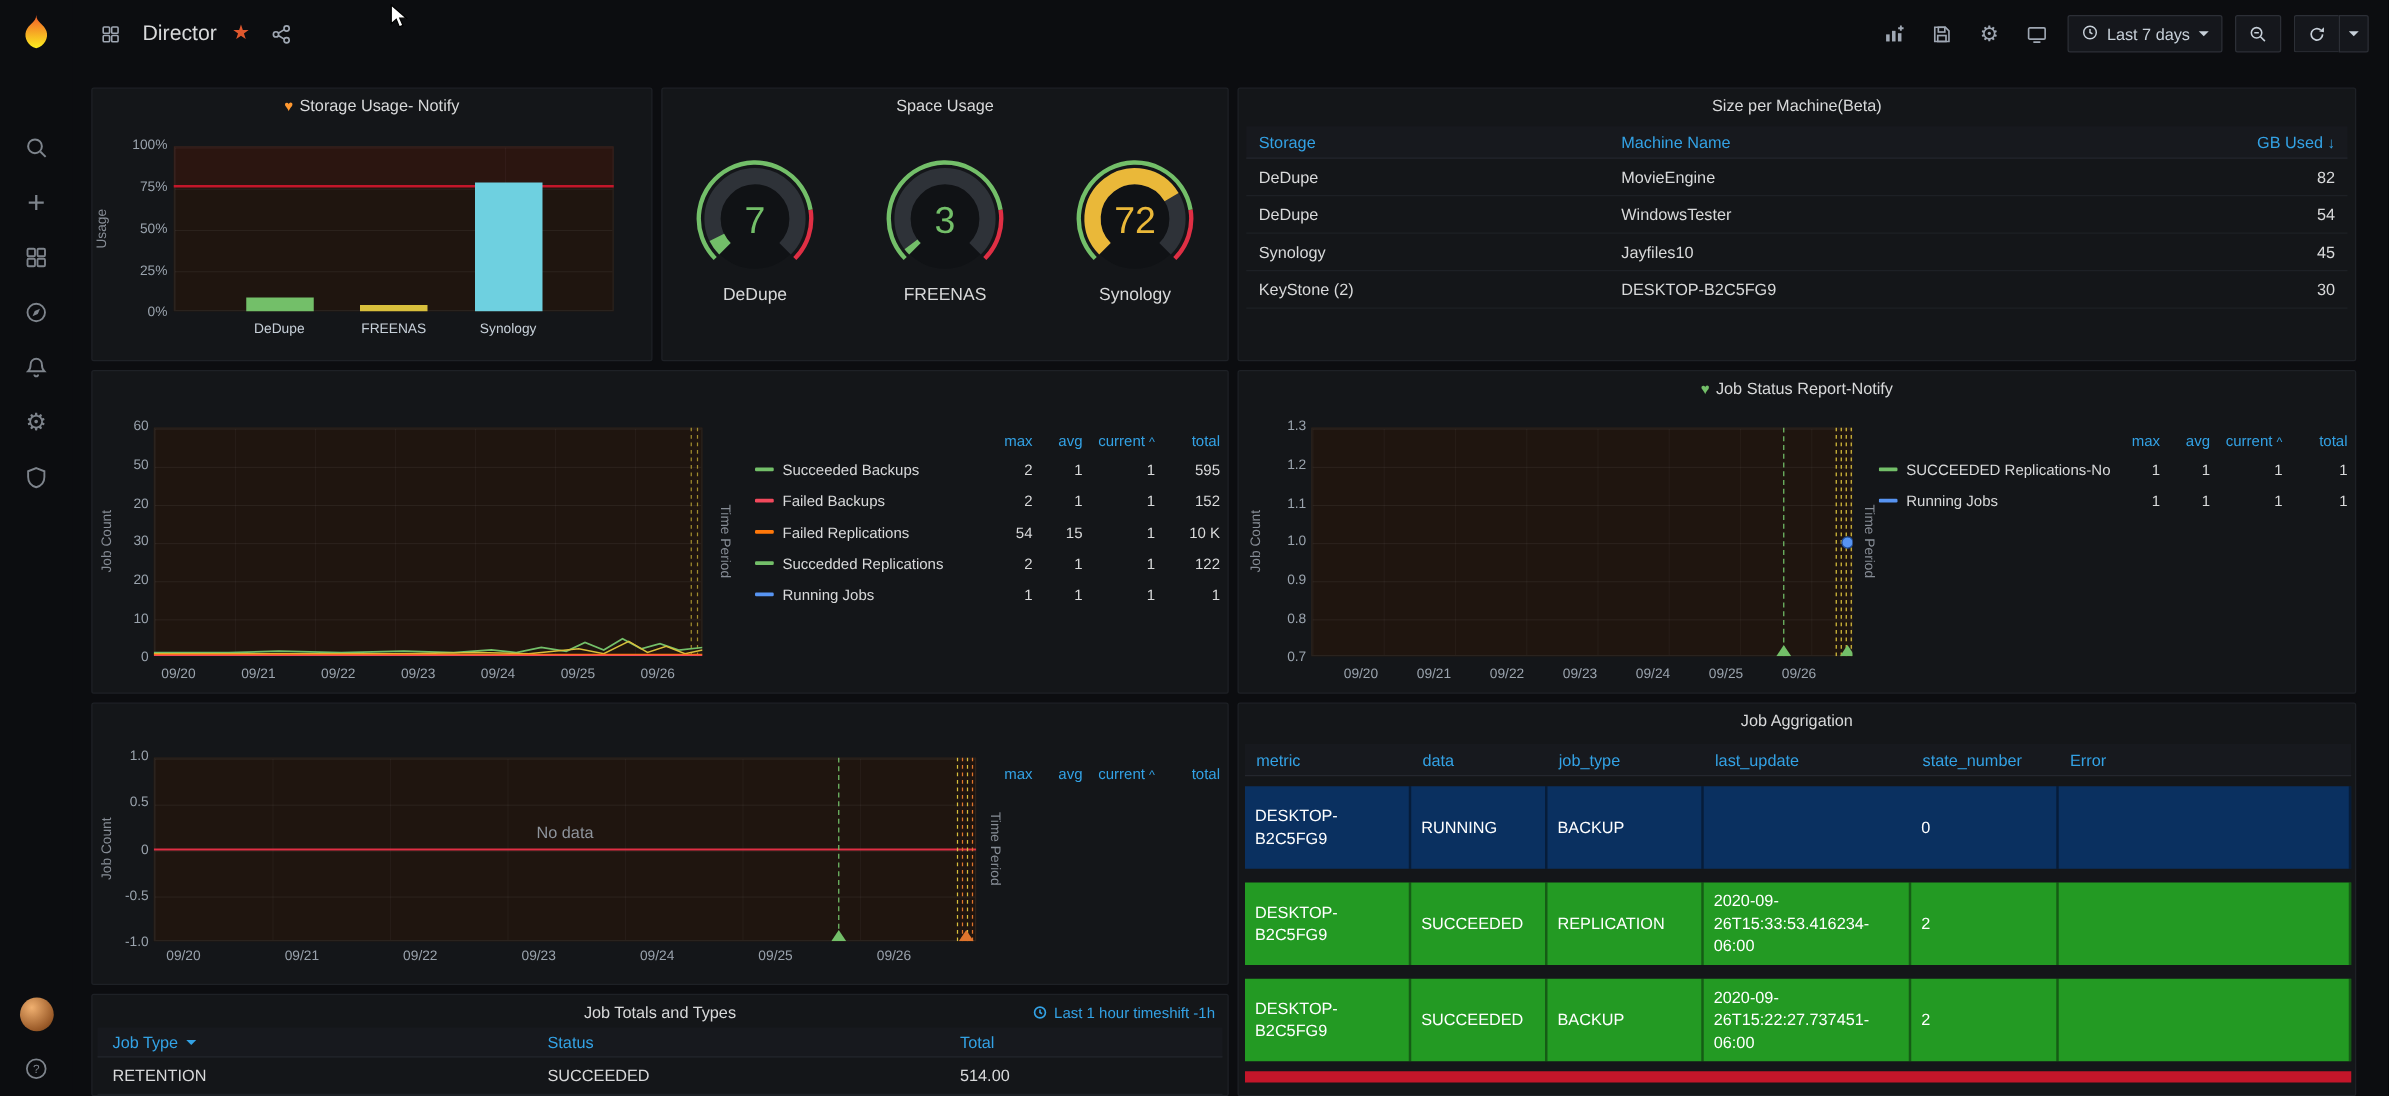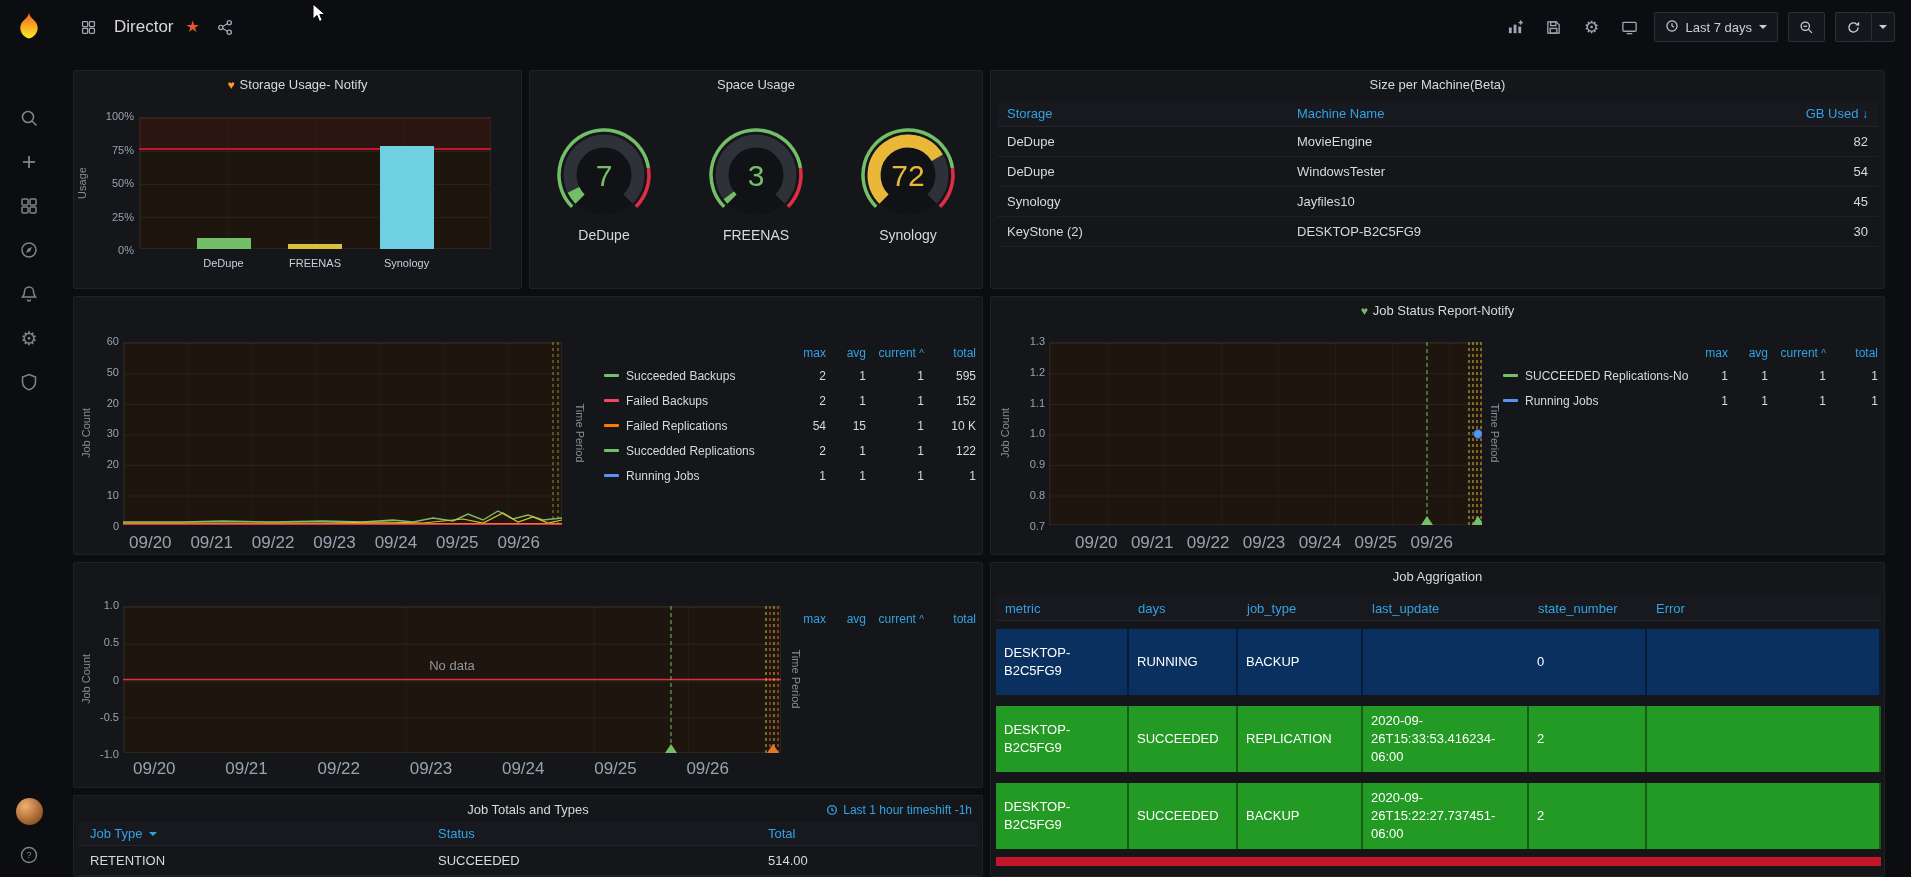--- a/index.html
+++ b/index.html
@@ -29,21 +29,21 @@
 .split .tb-btn:first-child{border-right:none;border-radius:2px 0 0 2px}
 .split .tb-btn:last-child{border-radius:0 2px 2px 0;padding:0 7px}
 .caret{display:inline-block;width:0;height:0;border-left:4px solid transparent;border-right:4px solid transparent;border-top:4px solid currentColor}
 
 .panel{position:absolute;background:#141619;border:1px solid #1e2126;border-radius:2px}
 .ptitle{position:absolute;top:6px;left:0;right:0;text-align:center;font-size:13px;font-weight:500;color:#d8d9da;cursor:pointer;z-index:3}
 .heart{font-size:12px;margin-right:5px}
 .plot{position:absolute;background-color:#1f150f;border:1px solid #2a231e;background-image:linear-gradient(rgba(255,255,255,.055) 1px,transparent 1px),linear-gradient(90deg,rgba(255,255,255,.03) 1px,transparent 1px)}
 .gsvg{position:absolute;z-index:2}
 .yticks{position:absolute;display:flex;flex-direction:column;justify-content:space-between;align-items:flex-end;color:#9aa3ad;font-size:11px}
-.xticks{position:absolute;display:flex;justify-content:space-between;color:#9aa3ad;font-size:17px}
+.xticks{position:absolute;display:flex;justify-content:space-between;color:#9aa3ad;font-size:11px}
 .vlabel{position:absolute;color:#878d96;font-size:11px;white-space:nowrap}
 .vlabel.left{transform:translate(-50%,-50%) rotate(-90deg)}
 .vlabel.right{writing-mode:vertical-rl;transform:translateY(-50%)}
 .bar{position:absolute;z-index:2}
 .bxl{position:absolute;transform:translateX(-50%);font-size:11px;color:#c7d0d9;white-space:nowrap}
 .thresh{position:absolute;height:2px;background:#c4162a;z-index:2}
 .thresh-region{position:absolute;background:rgba(196,22,42,.08);z-index:1}
 .nodata{position:absolute;transform:translateX(-50%);color:#8e949c;font-size:13px;z-index:2}
 
 .gauges{position:absolute;left:0;right:0;top:50px;display:flex;justify-content:space-between;padding:0 14px}
@@ -523,21 +523,21 @@
           </div>
         </div>
     </div>
   </section>
 
   <section class="panel" style="left:990px;top:562px;width:895px;height:315px">
     <div class="ptitle"><span>Job Aggrigation</span></div>
     <div class="ja-headbg" style="left:5px;top:32px;width:885px;height:26px"></div>
     <div id="ja-head">
         <span class="ja-h" style="left:14px">metric</span>
-        <span class="ja-h" style="left:147px">days</span>
+        <span class="ja-h" style="left:147px">data</span>
         <span class="ja-h" style="left:256px">job_type</span>
         <span class="ja-h" style="left:381px">last_update</span>
         <span class="ja-h" style="left:547px">state_number</span>
         <span class="ja-h" style="left:665px">Error</span>
       </div>
     <div id="ja-rows">
         <div class="ja-row" style="left:5px;top:66px;width:885px;height:66px;background:#0a3060">
           <span class="ja-cell" style="left:0px;width:133px">DESKTOP-B2C5FG9</span>
           <span class="ja-cell" style="left:133px;width:109px">RUNNING</span>
           <span class="ja-cell" style="left:242px;width:125px">BACKUP</span>

